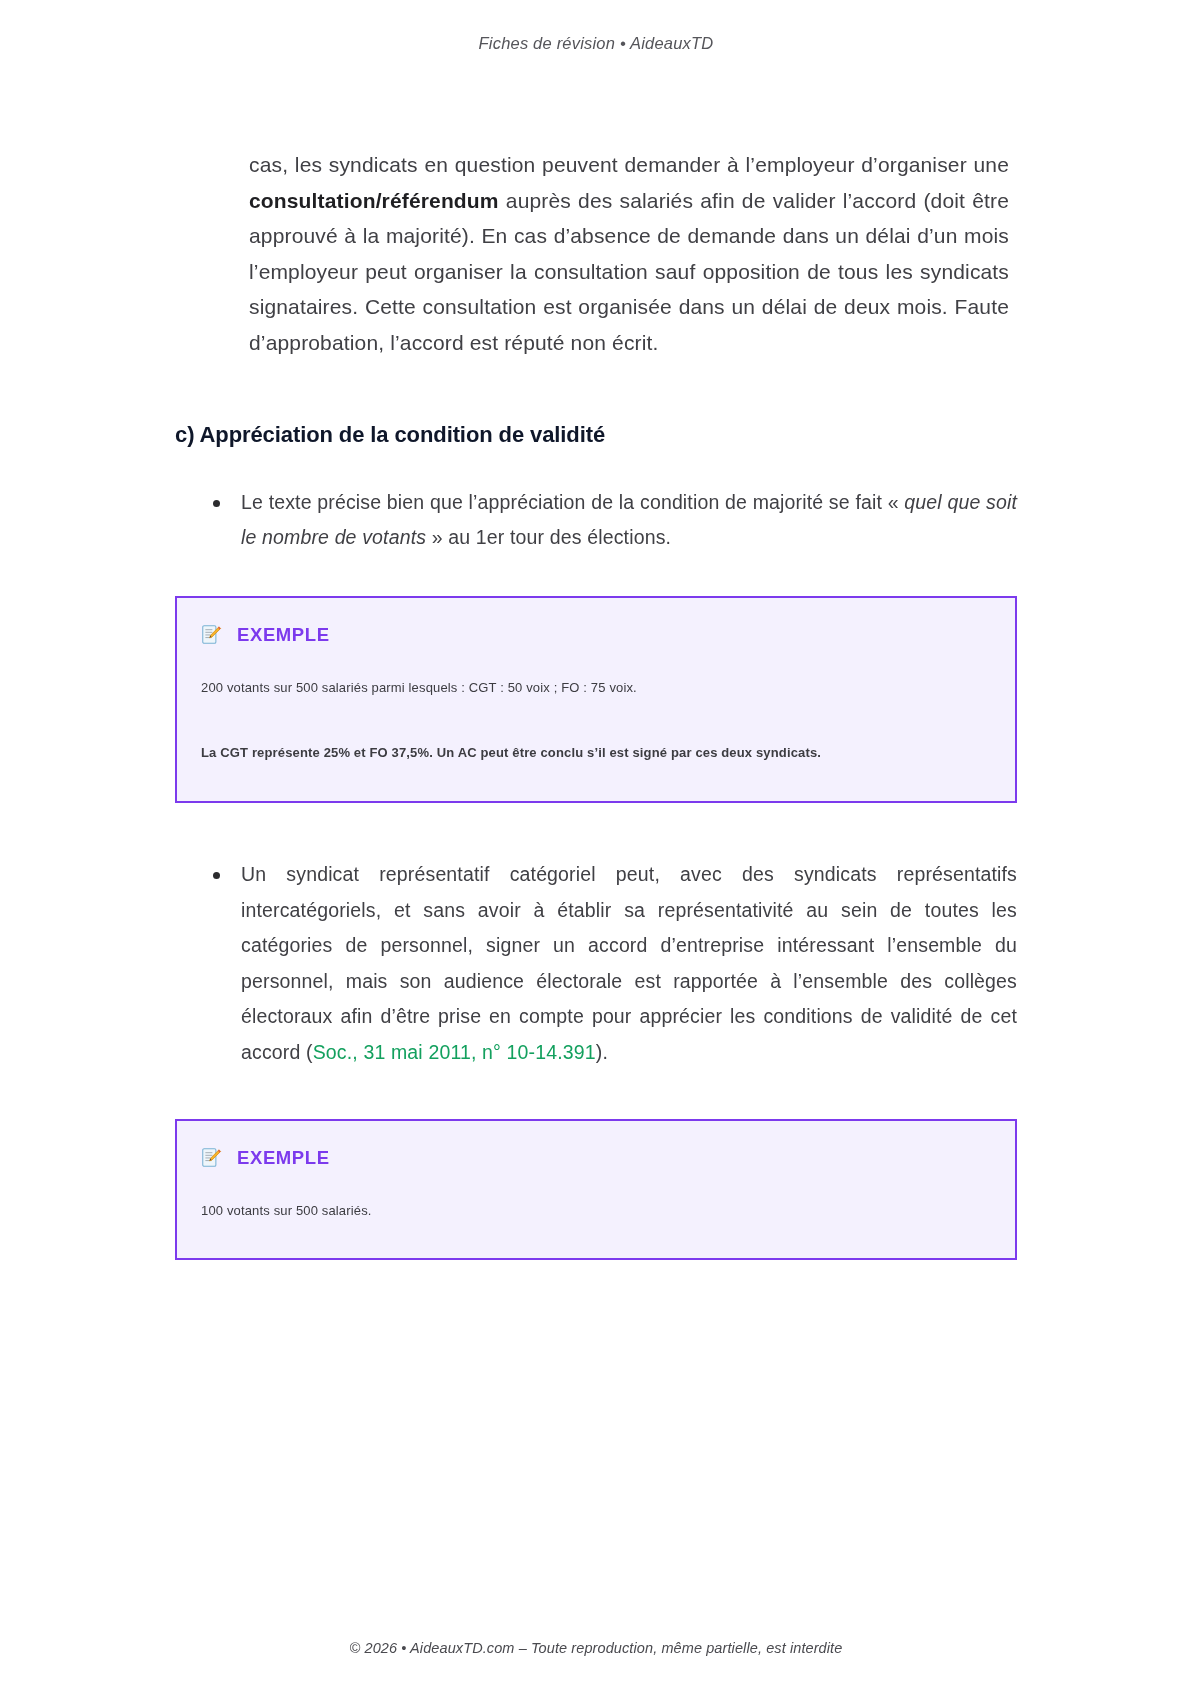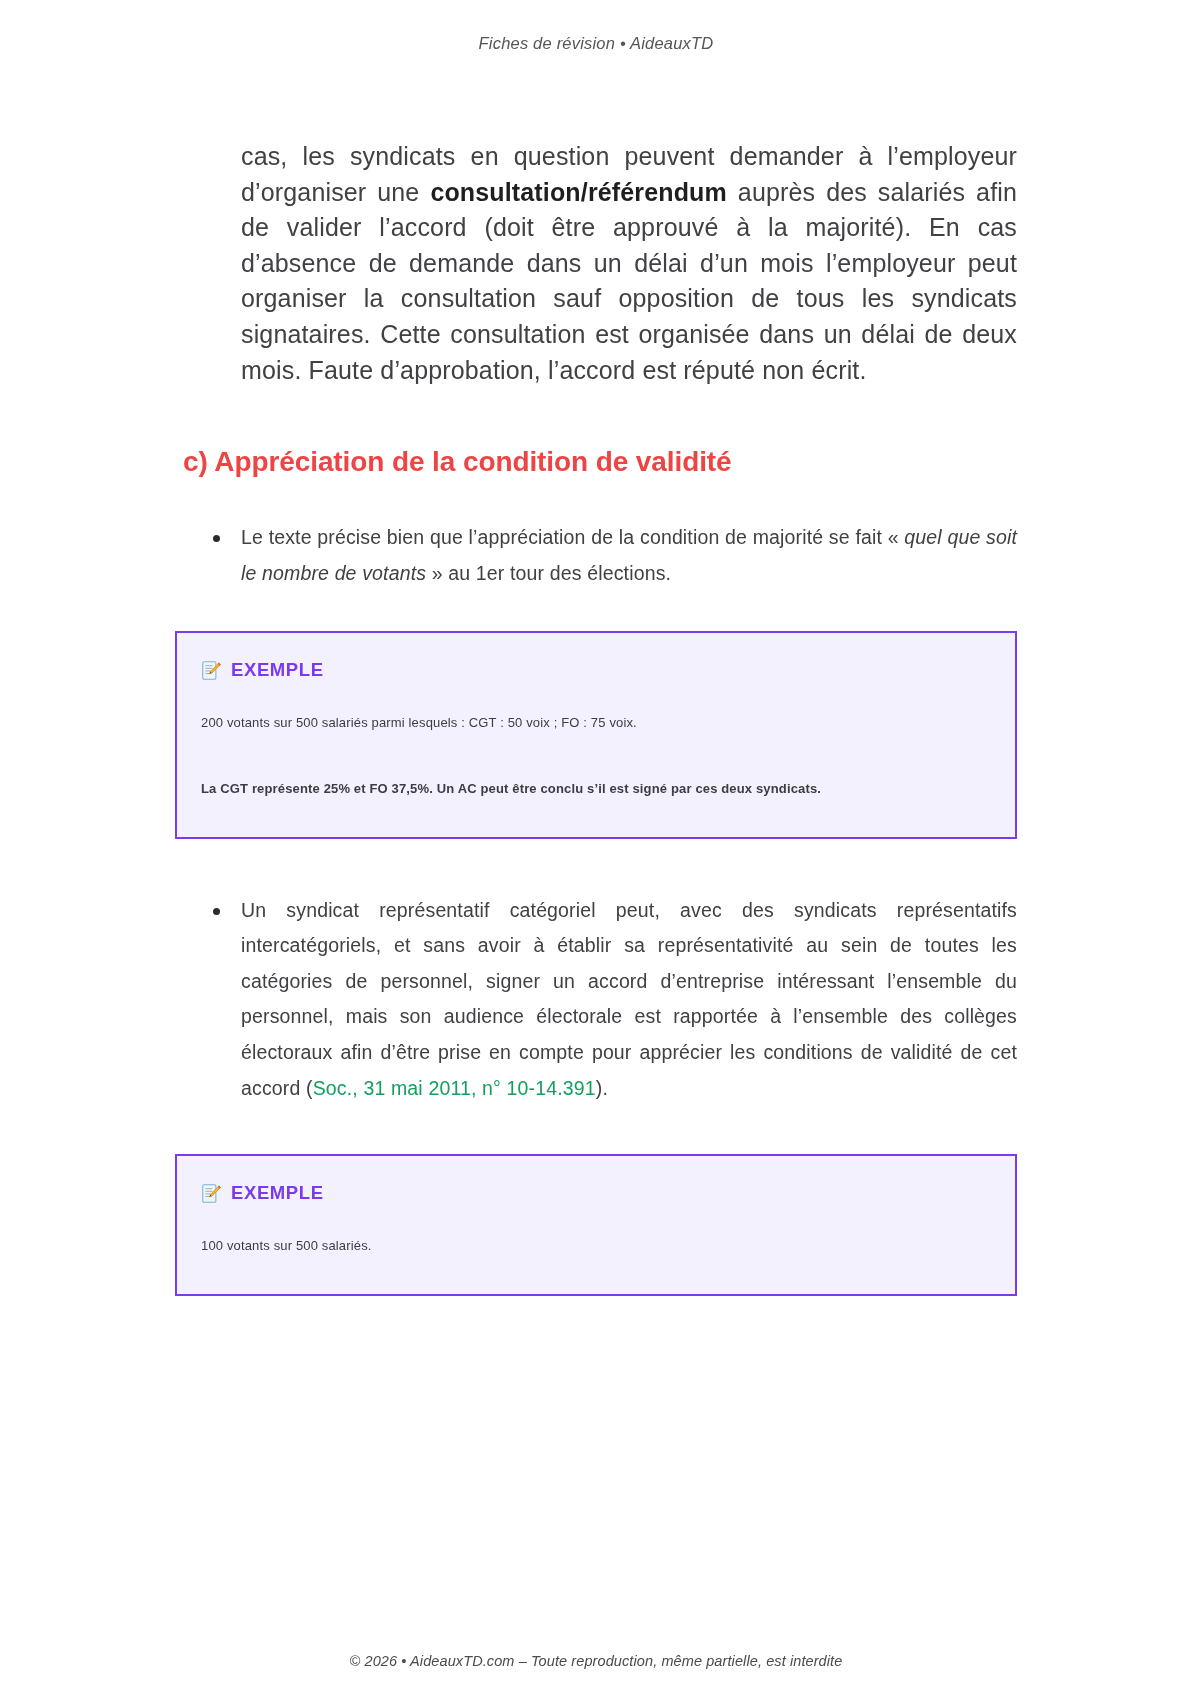--- a/index.html
+++ b/index.html
@@ -40,43 +40,43 @@
   
   .content {
     margin: 0 auto;
     width: 842px;
     padding-top: 86px;
     flex: 1 1 auto;
   }
 
   
   p.body-par {
-    margin: 0;
+    margin: 8px;
     text-align: justify;
     text-justify: inter-word;
-    font-size: 25px;
+    font-size: 21px;
     line-height: 35.6px;
     color: #404045;
     padding-left: 66px;
     letter-spacing: 0.15px;
   }
   p.body-par b,
   .bold {
     font-weight: 700;
     color: #1f1f22;
   }
 
   
   h3.sub-heading {
-    margin: 8px;
+    margin: 0;
     padding: 52px 0 0 0;
-    font-size: 28px;
+    font-size: 22px;
     line-height: 28px;
     font-weight: 700;
-    color: #ef4444;
+    color: #0f172a;
     letter-spacing: -0.1px;
   }
 
   
   ul.bullets {
     margin: 0;
     padding: 0;
     list-style: none;
   }
   ul.bullets.first { padding-top: 36px; }
@@ -113,21 +113,21 @@
     border: 2px solid #7c3aed;
     background: #f4f1fe;
     padding: 26px 24px 30px 24px;
     box-sizing: border-box;
   }
   .callout.second { margin-top: 48px; }
 
   .callout-head {
     display: flex;
     align-items: center;
-    gap: 9px;
+    gap: 15px;
     margin-bottom: 24px;
   }
   .callout-label {
     font-size: 18.5px;
     font-weight: 700;
     letter-spacing: 0.6px;
     color: #7c3aed;
   }
   .memo-icon {
     width: 21px;
@@ -146,21 +146,21 @@
     text-justify: inter-word;
     letter-spacing: 0.15px;
   }
   .callout p + p { margin-top: 30px; font-weight: bold; }
   .callout p.nojust { text-align: left; }
 
   
   .page-footer {
     width: 100%;
     text-align: center;
-    padding-bottom: 15px;
+    padding-bottom: 28px;
     font-style: italic;
     font-size: 14.5px;
     color: #4a4a4f;
     letter-spacing: 0.1px;
   }
 </style>
 </head>
 <body>
 
 <div class="page">

